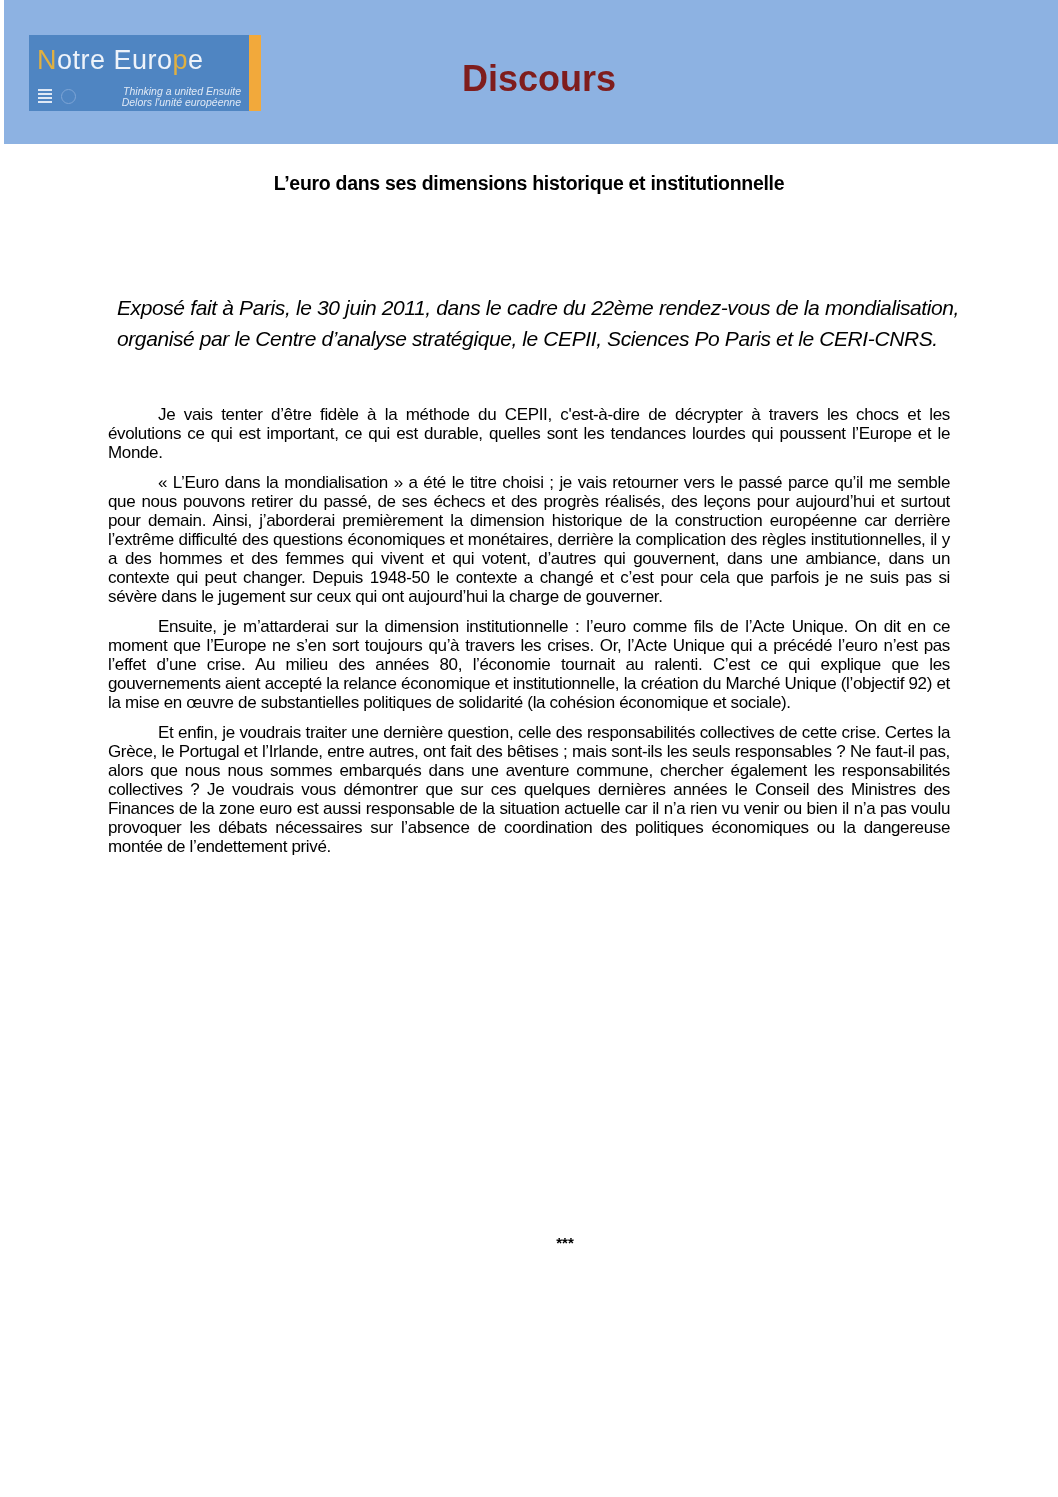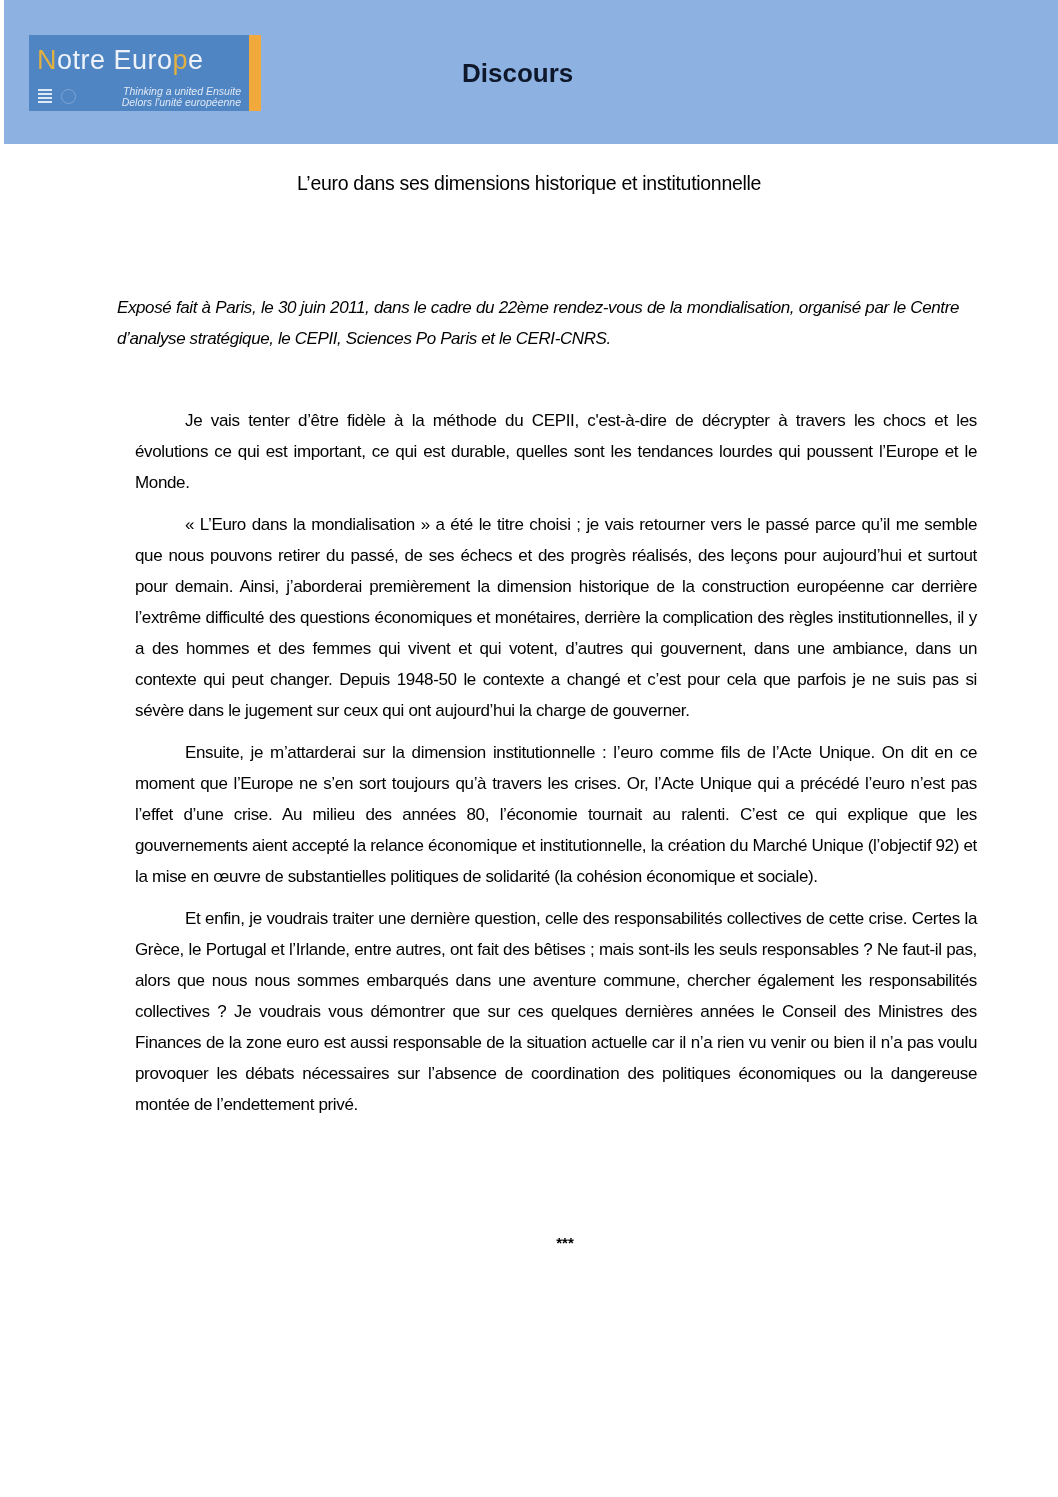--- a/index.html
+++ b/index.html
@@ -72,54 +72,54 @@
       top: 54px;
       width: 13px;
       height: 13px;
       border: 1px solid #7ea5d6;
       border-radius: 50%;
     }
     .doc-type {
       position: absolute;
       left: 458px;
       top: 58px;
-      font-size: 26px;
+      font-size: 36px;
       font-weight: bold;
-      color: #0f172a;
+      color: #7f1d1d;
     }
     .title-block {
       position: absolute;
       left: 0;
       top: 165px;
       width: 1058px;
       text-align: center;
-      font-weight: normal;
+      font-weight: bold;
       font-size: 19.5px;
       line-height: 36px;
       font-family: "Liberation Sans Narrow", "Liberation Sans", sans-serif;
     }
     .title-block div { letter-spacing: -0.3px; }
     .intro {
       position: absolute;
       left: 117px;
       top: 292px;
       width: 842px;
       font-style: italic;
-      font-size: 17px;
+      font-size: 21px;
       line-height: 31px;
       text-align: justify;
       letter-spacing: -0.4px;
     }
     .body-text {
       position: absolute;
-      left: 135px;
+      left: 108px;
       top: 405px;
       width: 842px;
       font-size: 17px;
-      line-height: 31px;
+      line-height: 19px;
       text-align: justify;
       letter-spacing: -0.35px;
     }
     .body-text p {
       margin: 0 0 11px 0;
       text-indent: 50px;
     }
     .separator {
       position: absolute;
       left: 0;

